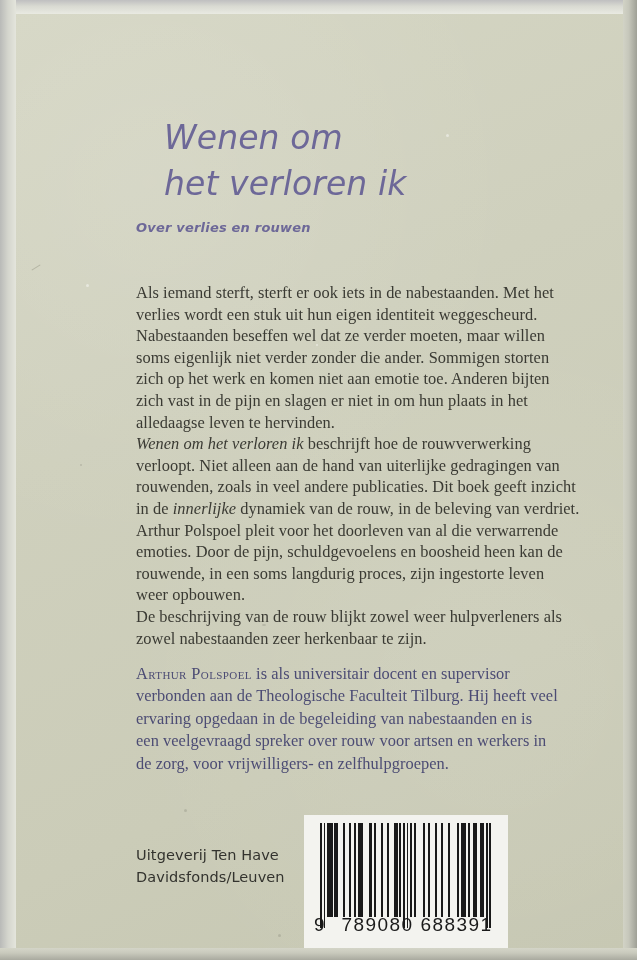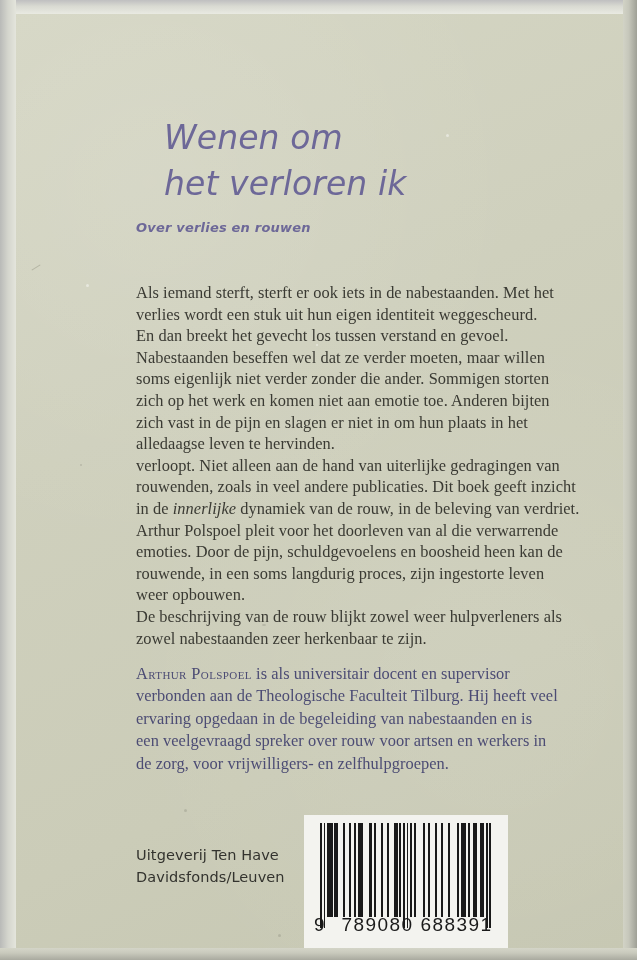--- a/index.html
+++ b/index.html
@@ -216,29 +216,29 @@
       <div class="title-line">Wenen om</div>
       <div class="title-line">het verloren ik</div>
     </div>
     <div id="subtitle">Over verlies en rouwen</div>
 
     <div id="body-copy">
 
       <p>
         <span class="ln">Als iemand sterft, sterft er ook iets in de nabestaanden. Met het</span>
         <span class="ln">verlies wordt een stuk uit hun eigen identiteit weggescheurd.</span>
-        <span class="ln">En dan breekt het gevecht los tussen verstand en gevoel.</span>
         <span class="ln">Nabestaanden beseffen wel dat ze verder moeten, maar willen</span>
         <span class="ln">soms eigenlijk niet verder zonder die ander. Sommigen storten</span>
         <span class="ln">zich op het werk en komen niet aan emotie toe. Anderen bijten</span>
         <span class="ln">zich vast in de pijn en slagen er niet in om hun plaats in het</span>
         <span class="ln">alledaagse leven te hervinden.</span>
       </p>
 
       <p>
+        <span class="ln"><span class="ital">Wenen om het verloren ik</span><span> beschrijft hoe de rouwverwerking</span></span>
         <span class="ln">verloopt. Niet alleen aan de hand van uiterlijke gedragingen van</span>
         <span class="ln">rouwenden, zoals in veel andere publicaties. Dit boek geeft inzicht</span>
         <span class="ln"><span>in de </span><span class="ital">innerlijke</span><span> dynamiek van de rouw, in de beleving van verdriet.</span></span>
         <span class="ln">Arthur Polspoel pleit voor het doorleven van al die verwarrende</span>
         <span class="ln">emoties. Door de pijn, schuldgevoelens en boosheid heen kan de</span>
         <span class="ln">rouwende, in een soms langdurig proces, zijn ingestorte leven</span>
         <span class="ln">weer opbouwen.</span>
         <span class="ln">De beschrijving van de rouw blijkt zowel weer hulpverleners als</span>
         <span class="ln">zowel nabestaanden zeer herkenbaar te zijn.</span>
       </p>

